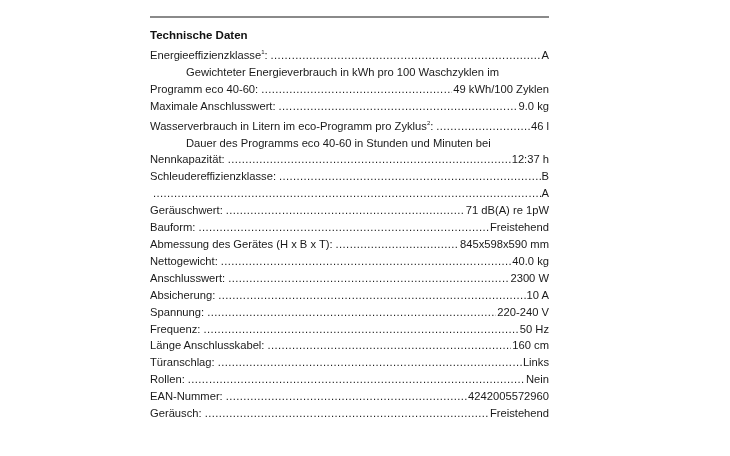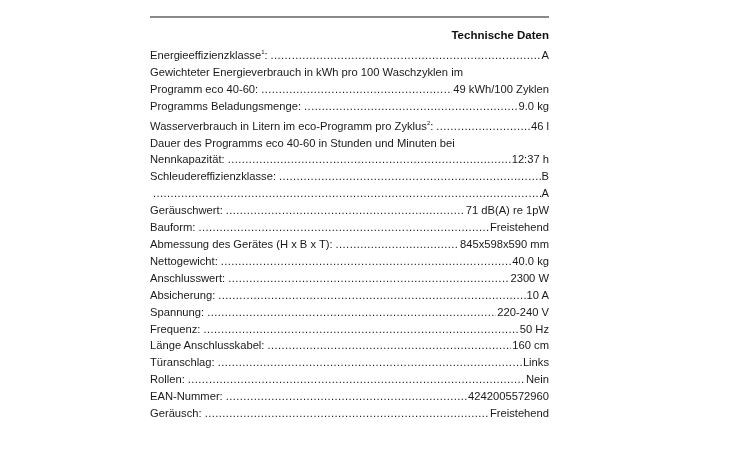--- a/index.html
+++ b/index.html
@@ -1,26 +1,26 @@
 <!DOCTYPE html>
 <html><head>
   <meta charset="utf-8">
   <style>
     html, body { margin: 0; padding: 0; background: #ffffff; }
     body { width: 730px; height: 456px; position: relative; overflow: hidden;
            font-family: "Liberation Sans", "DejaVu Sans", sans-serif; color: #1a1a1a; }
     .sheet { position: absolute; left: 150px; top: 16px; width: 399px; }
     .rule { height: 2px; background: #8a8a8a; margin: 0; }
-    .title { font-weight: bold; font-size: 11.5px; line-height: 17px; margin-top: 9px; color: #111; text-align: right; }
+    .title { font-weight: bold; font-size: 11.5px; line-height: 17px; margin-top: 9px; color: #111; }
     .row { font-size: 11.2px; line-height: 16.9px; white-space: nowrap; display: flex; align-items: baseline; }
     .row .lbl { flex: 0 0 auto; }
     .row .dots { flex: 1 1 auto; overflow: hidden; letter-spacing: 0.4px; color: #1a1a1a; margin: 0 1px 0 3px; }
     .row .dots::before { content: "......................................................................................................................................................................................................"; }
     .row .val { flex: 0 0 auto; }
-    .row.full { display: block; }
+    .row.full { display: block; margin-left: 36px; }
     sup { font-size: 6px; vertical-align: 5px; }
   </style>
 </head>
 <body>
 
 <div class="sheet">
   <div class="rule"></div>
   <div class="title">Technische Daten</div>
 
   <div class="row">
@@ -30,21 +30,21 @@
   </div>
   <div class="row full">
     <span>Gewichteter Energieverbrauch in kWh pro 100 Waschzyklen im</span>
   </div>
   <div class="row">
     <span class="lbl">Programm eco 40-60:</span>
     <span class="dots"></span>
     <span class="val">49 kWh/100 Zyklen</span>
   </div>
   <div class="row">
-    <span class="lbl">Programms Beladungsmenge:</span>
+    <span class="lbl">Maximale Anschlusswert:</span>
     <span class="dots"></span>
     <span class="val">9.0 kg</span>
   </div>
   <div class="row">
     <span class="lbl"><span>Wasserverbrauch in Litern im eco-Programm pro Zyklus</span><sup>2</sup><span>:</span></span>
     <span class="dots"></span>
     <span class="val">46 l</span>
   </div>
   <div class="row full">
     <span>Dauer des Programms eco 40-60 in Stunden und Minuten bei</span>

